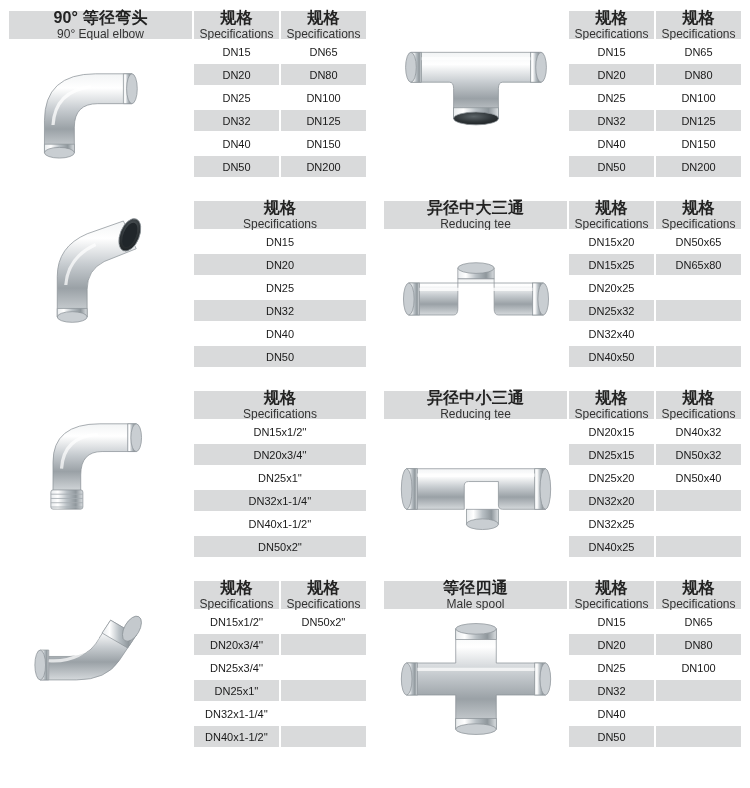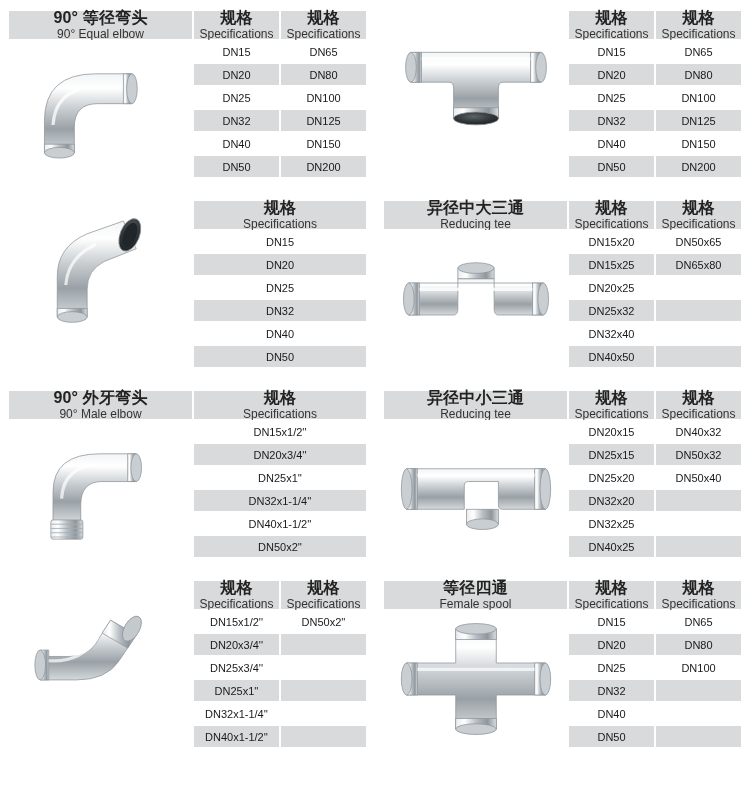--- a/index.html
+++ b/index.html
@@ -373,24 +373,20 @@
               <div class="spec-cell alt empty"></div>
               <div class="spec-cell plain empty"></div>
               <div class="spec-cell alt empty"></div>
             </div>
           </div>
         </div>
       </div>
       <div class="cell">
         <div class="unit u-left">
           <div class="leftblock" style="width: 185px;">
-            <div class="hdr">
-              <div class="cn">90° 外牙弯头</div>
-              <div class="en">90° Male elbow</div>
-            </div>
             <div class="imgbox" style="height: 138px;">
               <svg class="fitting" width="160" height="120" viewBox="0 0 150 110">
     <defs>
       <linearGradient id="g1-male-elbow-90-image" x1="0" y1="0" x2="0" y2="1">
         <stop offset="0%" stop-color="#f2f4f5"></stop>
         <stop offset="18%" stop-color="#ffffff"></stop>
         <stop offset="45%" stop-color="#c7ccd0"></stop>
         <stop offset="70%" stop-color="#9aa1a6"></stop>
         <stop offset="100%" stop-color="#d5d9dc"></stop>
       </linearGradient>
@@ -570,21 +566,21 @@
               <div class="spec-cell alt empty"></div>
             </div>
           </div>
         </div>
       </div>
       <div class="cell">
         <div class="unit u-left">
           <div class="leftblock" style="width: 185px;">
             <div class="hdr">
               <div class="cn">等径四通</div>
-              <div class="en">Female spool</div>
+              <div class="en">Male spool</div>
             </div>
             <div class="imgbox" style="height: 138px;">
               <svg class="fitting" width="160" height="120" viewBox="0 0 150 110">
     <defs>
       <linearGradient id="g1-equal-cross-image" x1="0" y1="0" x2="0" y2="1">
         <stop offset="0%" stop-color="#f2f4f5"></stop>
         <stop offset="18%" stop-color="#ffffff"></stop>
         <stop offset="45%" stop-color="#c7ccd0"></stop>
         <stop offset="70%" stop-color="#9aa1a6"></stop>
         <stop offset="100%" stop-color="#d5d9dc"></stop>

